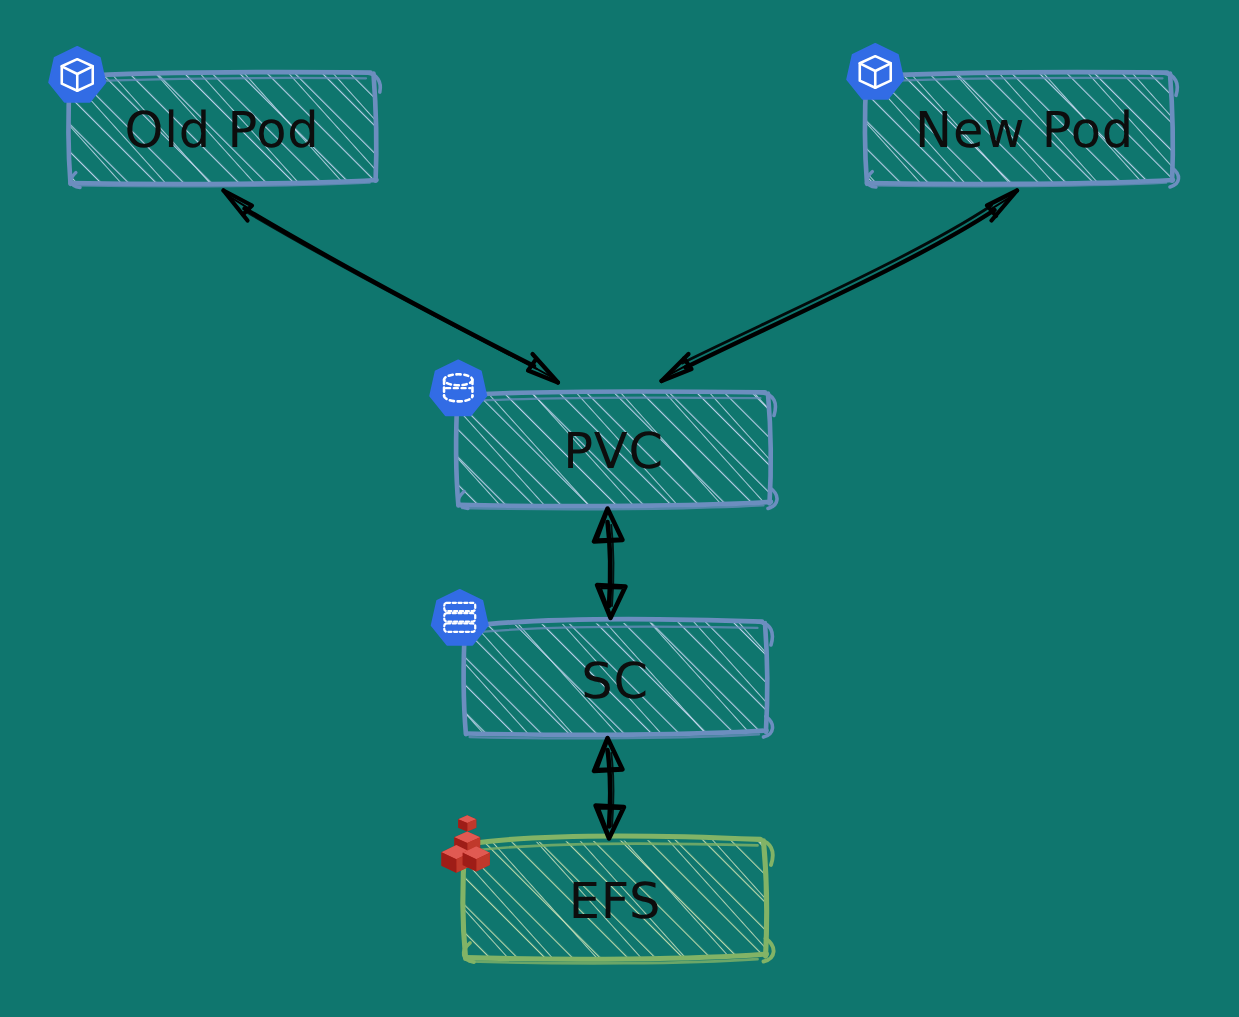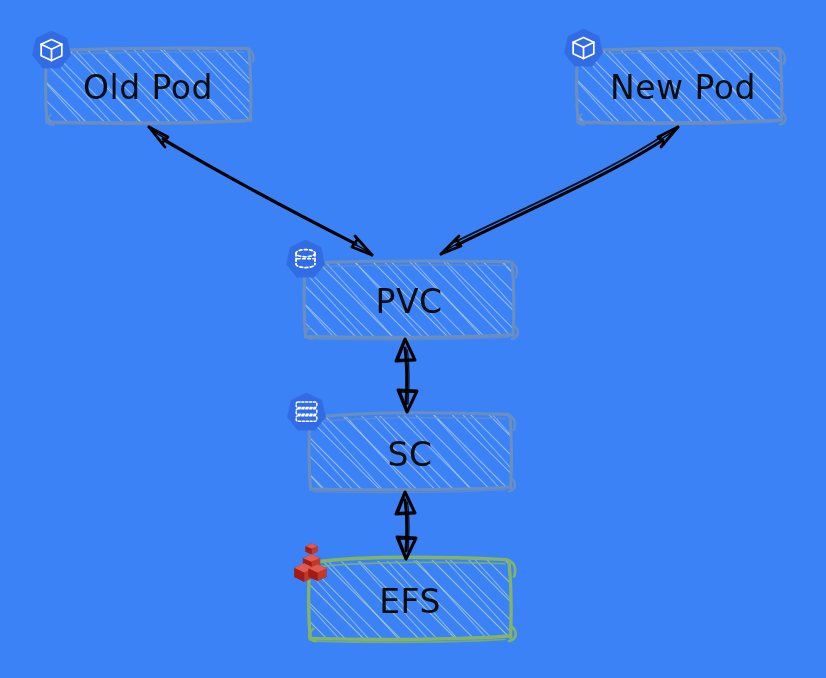--- a/index.html
+++ b/index.html
@@ -10,21 +10,21 @@
   body {
     width: 826px;
     height: 678px;
     overflow: hidden;
     font-family: "DejaVu Sans", sans-serif;
   }
   #canvas {
     position: relative;
     width: 826px;
     height: 678px;
-    background: #3b82f6;
+    background: #0f766e;
   }
   #diagram-svg {
     position: absolute;
     left: 0;
     top: 0;
     width: 826px;
     height: 678px;
   }
   .node-label {
     font-family: "DejaVu Sans", sans-serif;

